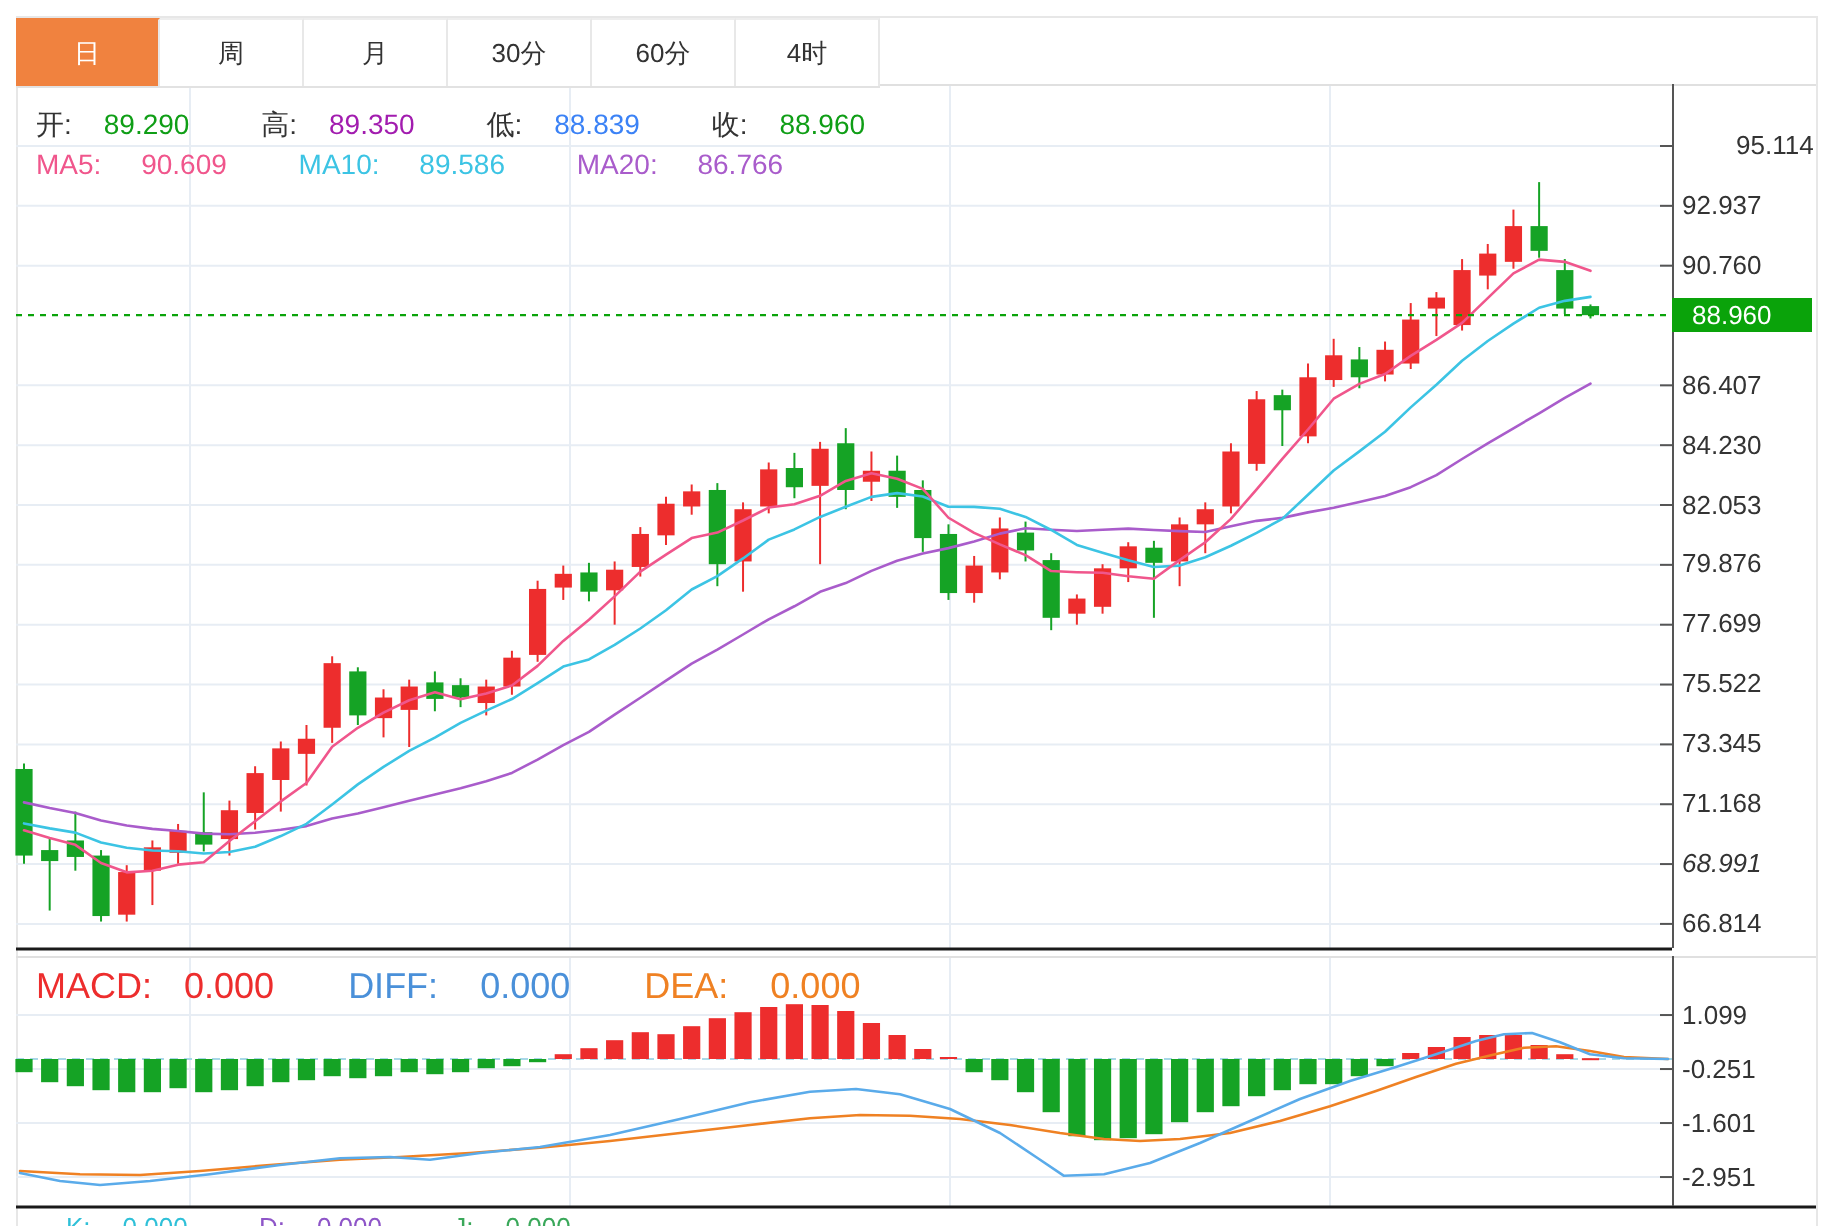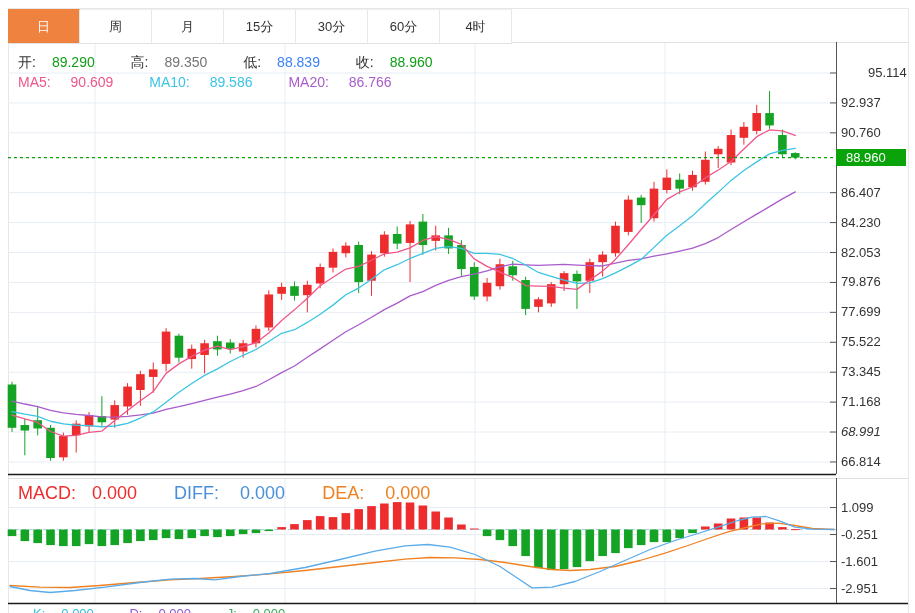--- a/index.html
+++ b/index.html
@@ -266,29 +266,28 @@
       <line x1="830" y1="507.52" x2="836" y2="507.52" stroke="#555" stroke-width="1"></line>
       <line x1="830" y1="534.52" x2="836" y2="534.52" stroke="#555" stroke-width="1"></line>
       <line x1="830" y1="561.52" x2="836" y2="561.52" stroke="#555" stroke-width="1"></line>
       <line x1="830" y1="588.52" x2="836" y2="588.52" stroke="#555" stroke-width="1"></line>
     </svg>
 
   <div id="tab-bar">
       <div class="tab active">日</div>
       <div class="tab">周</div>
       <div class="tab">月</div>
-      <div class="tab">15分</div>
       <div class="tab">30分</div>
       <div class="tab">60分</div>
       <div class="tab">4时</div>
     </div>
 
   <div id="quote-bar" class="txrow" style="left:18px;top:54px;">
     <span><span class="lbl" style="color: rgb(51, 51, 51);">开:</span><span class="val" style="color: rgb(15, 158, 22); text-align: center;">89.290</span></span>
-    <span><span class="lbl" style="color: rgb(51, 51, 51);">高:</span><span class="val" style="color: #737373;">89.350</span></span>
+    <span><span class="lbl" style="color: rgb(51, 51, 51);">高:</span><span class="val" style="color: #a21caf;">89.350</span></span>
     <span><span class="lbl" style="color: rgb(51, 51, 51);">低:</span><span class="val" style="color: #3b82f6;">88.839</span></span>
     <span><span class="lbl" style="color: rgb(51, 51, 51);">收:</span><span class="val" style="color: rgb(15, 158, 22);">88.960</span></span>
   </div>
 
   <div id="ma-bar" class="txrow" style="left:18px;top:74px;">
     <span id="ma5" style="color: rgb(240, 86, 140);"><span>MA5:</span> <span>90.609</span></span>
     <span id="ma10" style="color: rgb(60, 196, 228);"><span>MA10:</span> <span>89.586</span></span>
     <span id="ma20" style="color: rgb(169, 92, 203);"><span>MA20:</span> <span>86.766</span></span>
   </div>
 

